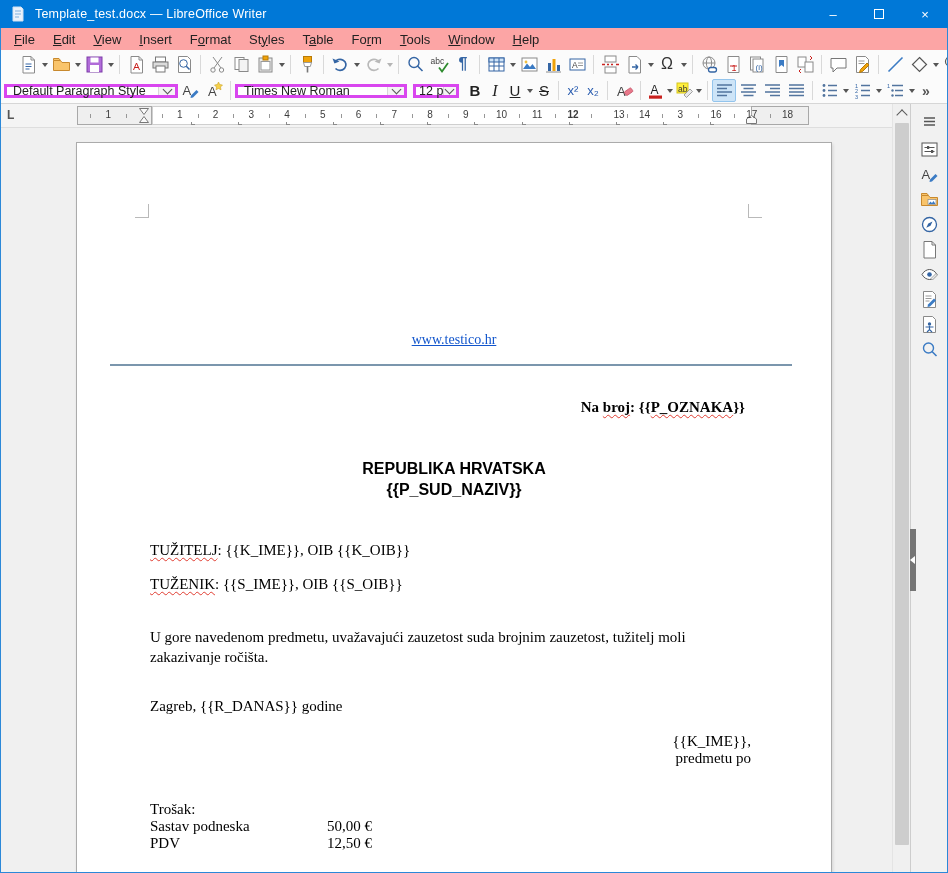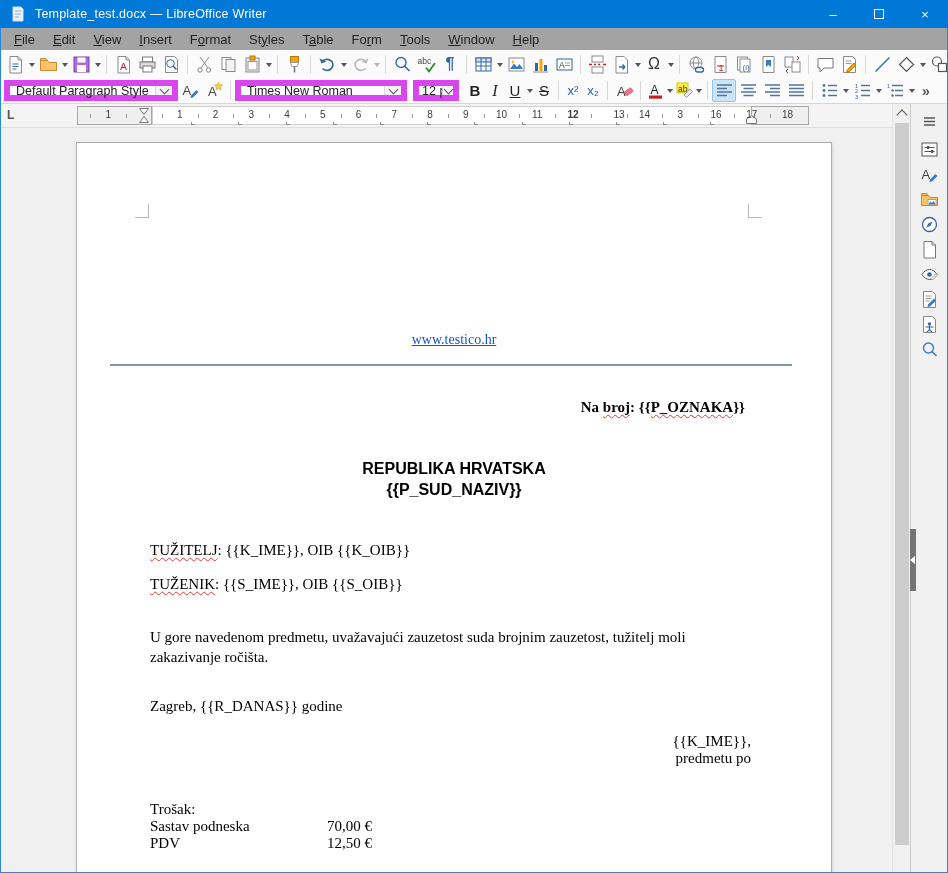--- a/index.html
+++ b/index.html
@@ -8,46 +8,46 @@
 
   
   .titlebar{position:absolute;top:0;left:-1px;right:-1px;height:28px;background:#0078d7;display:flex;align-items:center;color:#fff}
   .appicon{width:16px;height:16px;margin:0 9px 0 10px}
   .titletext{font-size:12.5px;letter-spacing:.2px}
   .wincontrols{margin-left:auto;display:flex;height:100%}
   .winbtn{width:46px;height:100%;display:flex;align-items:center;justify-content:center;font-size:13px;color:#fff}
   .winbtn.max span{display:block;width:10px;height:10px;border:1px solid #fff}
 
   
-  .menubar{position:absolute;top:28px;left:0;right:0;height:22px;background:#a3a3a3;display:flex;align-items:center;padding-left:4px;font-size:13px;color:#222}
+  .menubar{position:absolute;top:28px;left:0;right:0;height:22px;background:#fca5a5;display:flex;align-items:center;padding-left:4px;font-size:13px;color:#222}
   .menuitem{padding:2px 9px;border-radius:2px}
   .menuitem .key{text-decoration:underline}
 
   
   .tb{position:absolute;left:0;right:0;display:flex;align-items:center;background:#fbfbfb;flex-wrap:nowrap;overflow:hidden}
-  .tb1{top:50px;height:28px;padding:0 2px}
+  .tb1{top:50px;height:28px;padding:0 15px}
   .tb2{top:78px;height:26px;border-bottom:1px solid #d6d6d6;padding:0 3px}
   .tbtn{display:inline-flex;align-items:center;justify-content:center;min-width:24px;height:23px;border-radius:2px;color:#444;flex:0 0 auto}
   .tbtn.narrow{min-width:20px}
   .tbtn.active{background:#cde4f7;border:1px solid #93c4ec}
   .tbtn svg{width:19px;height:19px;display:block}
   .dd{width:9px;height:23px;display:inline-flex;align-items:center;justify-content:center;flex:0 0 auto}
   .dd::after{content:"";width:0;height:0;border:3px solid transparent;border-top:4px solid #555;margin-top:4px}
   .dd.dis::after{border-top-color:#b5b5b5}
   .sep{width:1px;height:19px;background:#d9d9d9;margin:0 4px;flex:0 0 auto}
   .omega{font-size:16px;color:#333}
   .pilcrow{font-size:16px;color:#3465a4;font-weight:bold}
   .fmt-b{font-weight:bold;font-size:15px;color:#222}
   .fmt-i{font-style:italic;font-family:"Liberation Serif",serif;font-size:16px;color:#222}
   .fmt-u{text-decoration:underline;font-size:15px;color:#222}
   .fmt-s{text-decoration:line-through;font-size:15px;color:#222}
   .fmt-sup,.fmt-sub{font-size:13px;color:#2a5db0}
   .overflow{font-size:14px;color:#555;font-weight:bold}
 
-  .combo{display:flex;align-items:center;height:21px;background:#fff;border:6px solid #d946ef;font-size:12.5px;color:#222;flex:0 0 auto}
+  .combo{display:flex;align-items:center;height:14px;background:#fff;border:3px solid #d946ef;font-size:12.5px;color:#222;flex:0 0 auto}
   .combo .val{padding:0 6px;white-space:nowrap;overflow:hidden}
   .combo .arrow{margin-left:auto;width:17px;height:100%;border-left:1px solid #d8d8d8;background:#f4f4f4;display:flex;align-items:center;justify-content:center}
   .combo .arrow::after{content:"";width:6px;height:6px;border-right:1.4px solid #555;border-bottom:1.4px solid #555;transform:rotate(45deg);margin-top:-3px}
 
   
   .rulerrow{position:absolute;top:104px;left:0;right:55px;height:24px;background:#f4f4f4;border-bottom:1px solid #dedede}
   .tabsel{position:absolute;left:6px;top:4px;font-size:12px;color:#555;font-weight:bold}
   .ruler-strip{position:absolute;left:0;right:0;top:0;height:24px}
   .rwhite{position:absolute;left:151px;width:657px;top:2px;height:19px;background:#fff;border:1px solid #cfcfcf}
   .mbox{position:absolute;top:2px;height:19px;border:1px solid #a8a8a8;background:#efefef}
@@ -581,21 +581,21 @@
         <span style="display:block">{{K_IME}},</span>
         <span style="display:block">predmetu po</span>
       </div>
 
       <div class="costs">
         <div class="crow">
             <span>Trošak:</span>
           </div>
         <div class="crow">
             <span class="clabel">Sastav podneska</span>
-            <span>70,00 €</span>
+            <span>50,00 €</span>
           </div>
         <div class="crow">
             <span class="clabel">PDV</span>
             <span>12,50 €</span>
           </div>
       </div>
     </div>
   </div>
 
   <div class="vscroll">

